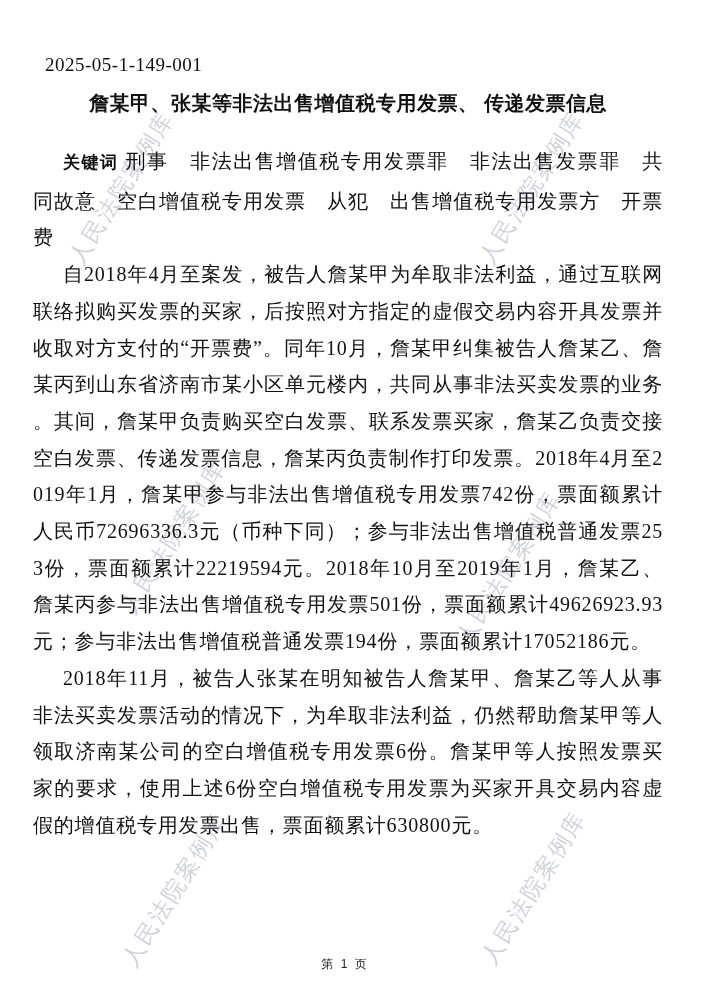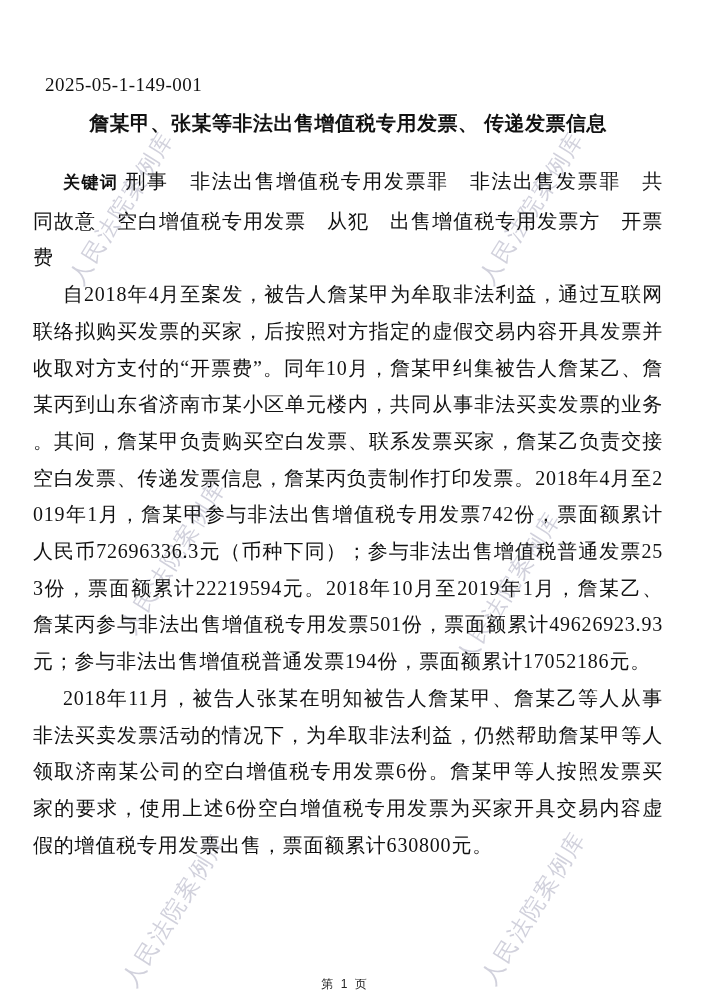--- a/index.html
+++ b/index.html
@@ -33,21 +33,20 @@
   .wm3{left:137px;top:594px;}
   .wm4{left:472px;top:625px;}
   .wm5{left:138px;top:947px;}
   .wm6{left:497px;top:945px;}
 
   
   .content{
     position:relative;z-index:1;
     padding:53px 27px 0 33px; 
     width:630px;
-    margin-top:20px;
   }
   .case-number{
     margin:0 0 0 12px;
     font-size:19px;
     line-height:24px;
     letter-spacing:.5px;
   }
   .doc-title{
     margin:12px 0 0 0;
     font-size:20px;

